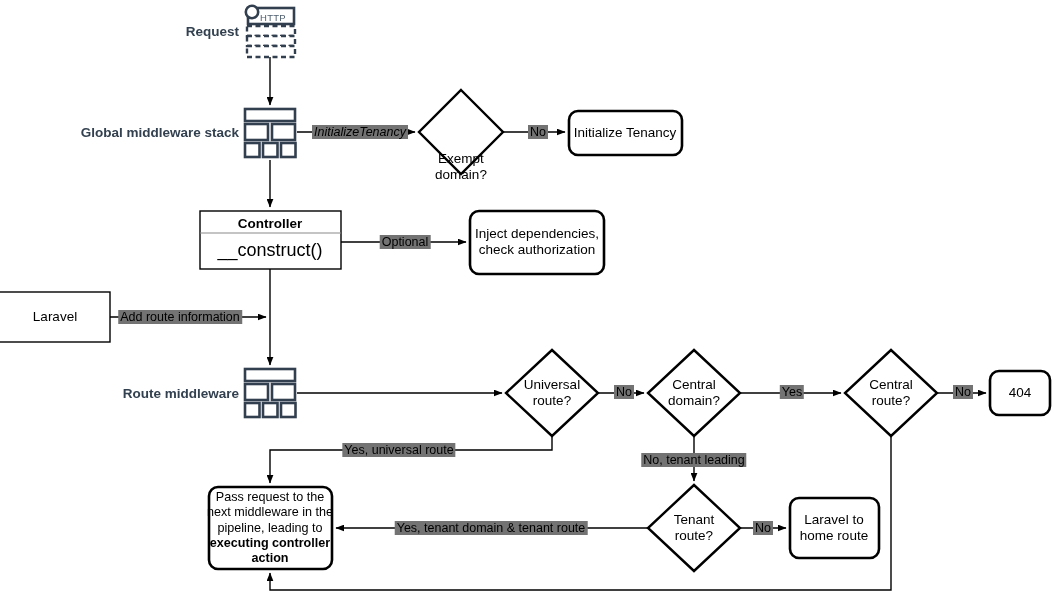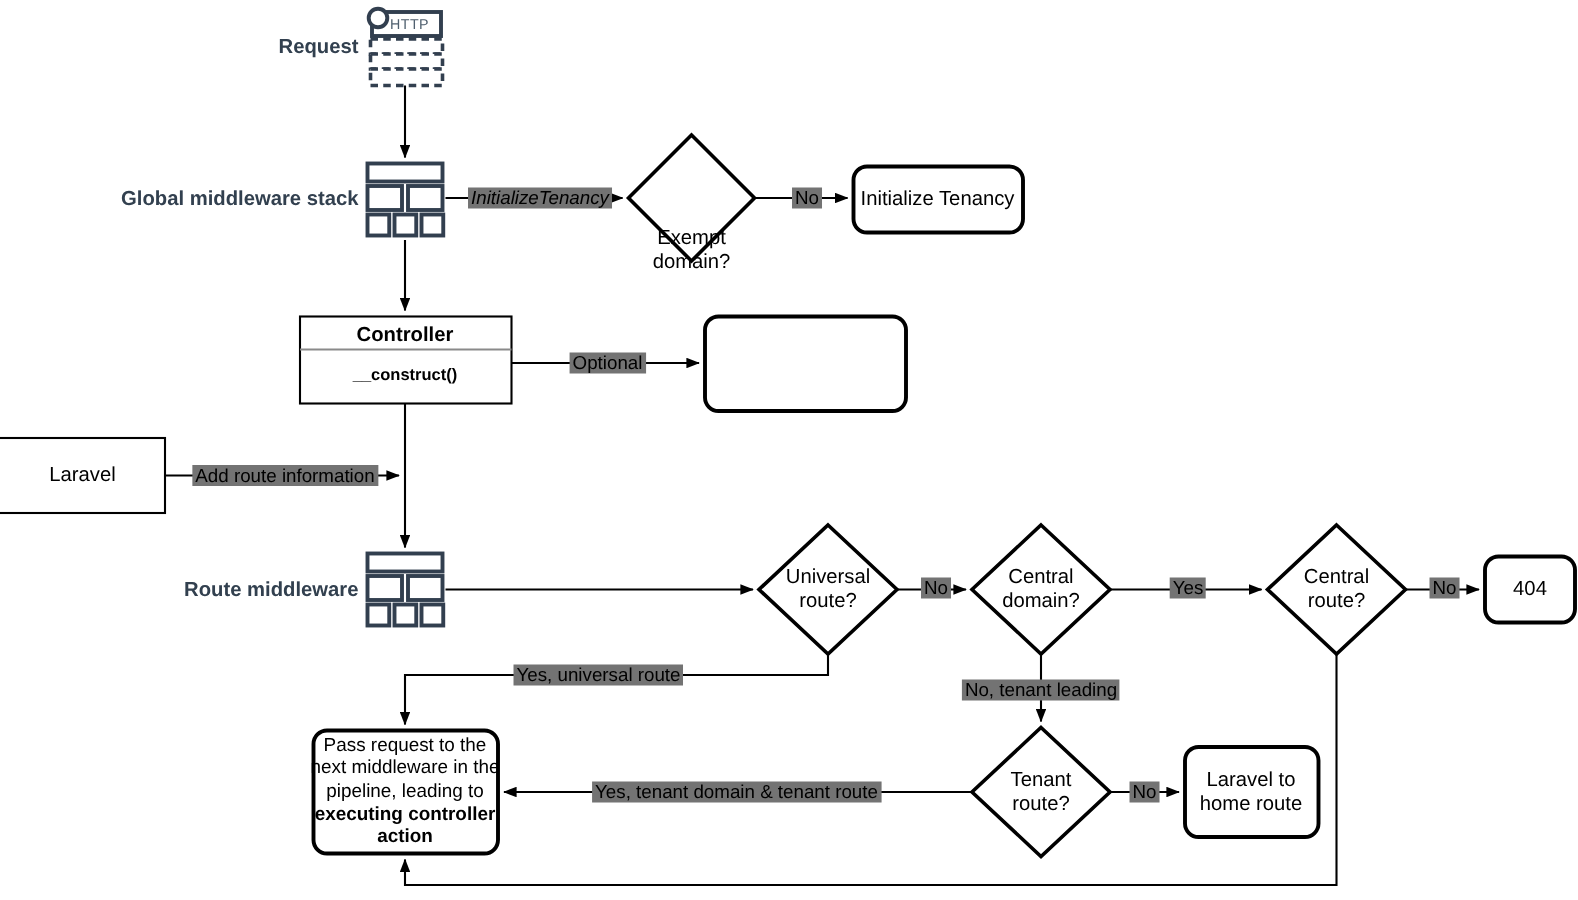--- a/index.html
+++ b/index.html
@@ -96,25 +96,24 @@
   .ctrl-title {
     position: absolute;
     font-size: 13.5px;
     font-weight: bold;
     text-align: center;
     transform: translate(-50%, -50%);
     white-space: nowrap;
   }
   .ctrl-body {
     position: absolute;
-    font-size: 11px;
-    text-align: center;
-    transform: translate(-50%, -50%);
-    white-space: nowrap;
-    font-weight: bold;
+    font-size: 18px;
+    text-align: center;
+    transform: translate(-50%, -50%);
+    white-space: nowrap;
   }
   .pass-text {
     position: absolute;
     width: 126px;
     font-size: 12.6px;
     text-align: center;
     transform: translate(-50%, -50%);
     line-height: 1.22;
   }
   .pass-text b { font-weight: bold; }
@@ -222,20 +221,22 @@
   <div class="http-word" style="left:273px; top:17px;">HTTP</div>
 
   <div class="node-text" style="left:461px; top:132px;margin-top:35px;">Exempt
 domain?</div>
 
   <div class="node-text" style="left:625px; top:133px;">Initialize Tenancy</div>
 
   <div class="ctrl-title" style="left:270px; top:223px;">Controller</div>
   <div class="ctrl-body" style="left:270px; top:250px;">__construct()</div>
 
+  <div class="node-text" style="left:537px; top:242px;">Inject dependencies,
+check authorization</div>
 
   <div class="node-text" style="left:55px; top:317px;">Laravel</div>
 
   <div class="node-text" style="left:552px; top:393px;">Universal
 route?</div>
 
   <div class="node-text" style="left:694px; top:393px;">Central
 domain?</div>
 
   <div class="node-text" style="left:891px; top:393px;">Central
@@ -252,21 +253,21 @@
   <div class="pass-text" style="left:270px; top:528px;">
     <span>Pass request to the next middleware in the pipeline, leading to </span><b>executing controller action</b>
   </div>
 
   <div class="edge-label italic" style="left:360px; top:132px;">InitializeTenancy</div>
 
   <div class="edge-label" style="left:538px; top:132px;">No</div>
 
   <div class="edge-label" style="left:405px; top:242px;text-align:center;">Optional</div>
 
-  <div class="edge-label" style="left:190px; top:317px;">Add route information</div>
+  <div class="edge-label" style="left:180px; top:317px;">Add route information</div>
 
 
   <div class="edge-label" style="left:624px; top:392px;">No</div>
 
   <div class="edge-label" style="left:792px; top:392px;">Yes</div>
 
   <div class="edge-label" style="left:963px; top:392px;">No</div>
 
   <div class="edge-label" style="left:399px; top:450px;">Yes, universal route</div>
 

